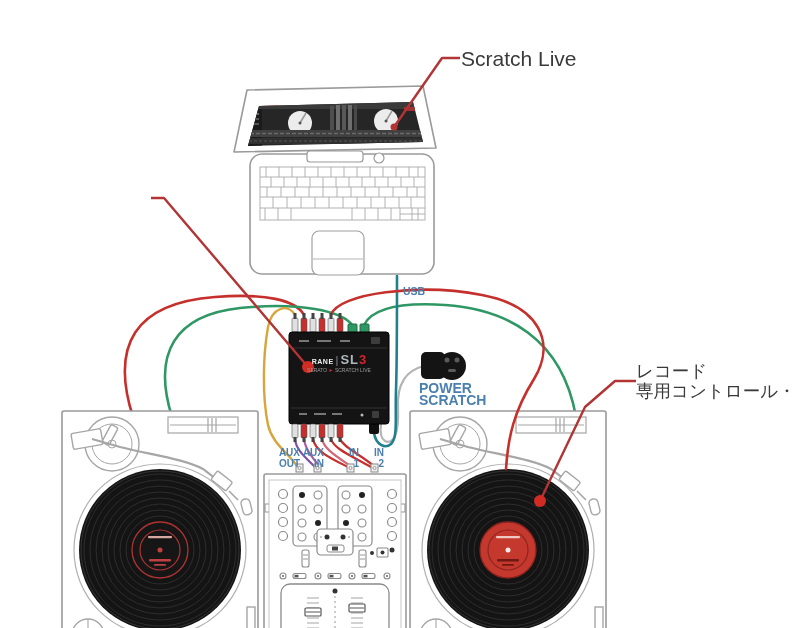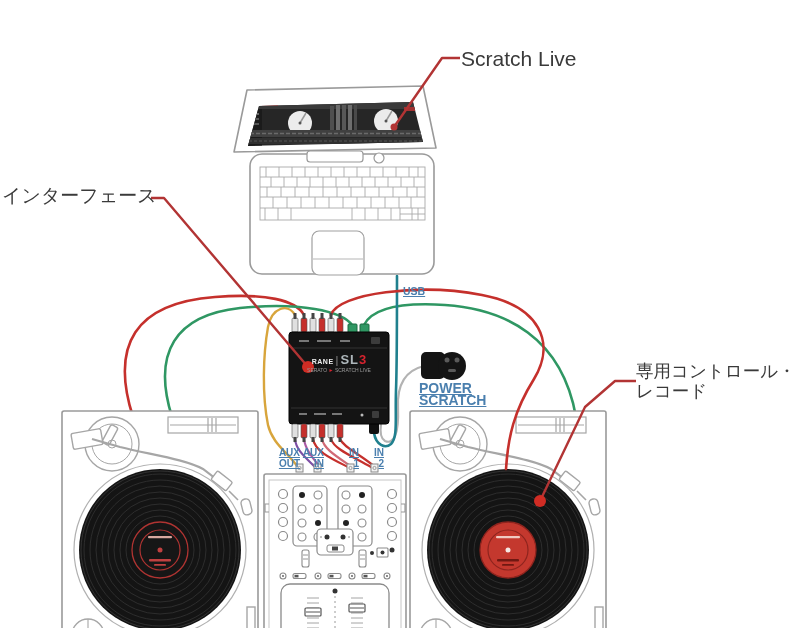--- a/index.html
+++ b/index.html
@@ -6,21 +6,21 @@
   #stage{position:relative;width:800px;height:628px;background:#fff;overflow:hidden;
          font-family:"Liberation Sans","DejaVu Sans",sans-serif;margin-top:45px;}
   #diagram{position:absolute;left:0;top:0;}
   .overlay{position:absolute;color:#3a3a3a;}
   .callout-label{font-size:19px;line-height:22px;color:#3a3a3a;white-space:nowrap;}
   #lbl-scratch-live{left:461px;top:2px;}
   #lbl-scratch-live .l1{font-size:21px;line-height:23px;}
   #lbl-scratch-live .l2{font-size:19.5px;line-height:22px;}
   #lbl-interface{left:2px;top:140px;}
   #lbl-control-record{left:636px;top:316px;font-size:17.5px;line-height:20px;}
-  .blue-lbl{color:#4a7fae;font-weight:bold;white-space:nowrap;text-decoration:underline;}
+  .blue-lbl{color:#4a7fae;font-weight:bold;white-space:nowrap;}
   #lbl-usb{left:403px;top:240px;font-size:10.5px;}
   #lbl-power{left:419px;top:337px;width:48px;text-align:center;font-size:14px;line-height:12px;}
   .jack-lbl{width:32px;text-align:right;font-size:10px;line-height:11px;top:402px;}
   #jack-lbl-0{left:268px;} #jack-lbl-1{left:292px;} #jack-lbl-2{left:327px;} #jack-lbl-3{left:352px;}
   #sl3-logo{left:291px;top:306px;width:96px;text-align:center;line-height:15px;white-space:nowrap;}
   #sl3-logo .brand{font-size:7px;font-weight:bold;color:#f0f0f0;letter-spacing:.5px;}
   #sl3-logo .bar{font-size:11px;color:#888;padding:0 2px;}
   #sl3-logo .model{font-size:13px;font-weight:bold;color:#aeb7bb;letter-spacing:1px;}
   #sl3-logo .num{font-size:13px;font-weight:bold;color:#d5232e;}
   #sl3-sub{left:291px;top:322px;width:96px;text-align:center;font-size:5px;line-height:6px;color:#9a9a9a;white-space:nowrap;}
@@ -361,25 +361,24 @@
     <circle cx="308" cy="322" r="6" fill="#d02c24" stroke="none"></circle>
     <path d="M636 336 L615 336 L585 362 L540 456"></path>
     <circle cx="540" cy="456" r="6" fill="#d02c24" stroke="none"></circle>
   </g>
 </svg>
 
 <div class="overlay callout-label" id="lbl-scratch-live">
   <div class="l1">Scratch Live</div>
 </div>
 
-<div class="overlay callout-label" id="lbl-interface">インターフェース</div>
 
 <div class="overlay callout-label" id="lbl-control-record">
+  <div>レコード</div>
   <div>専用コントロール・</div>
-  <div>レコード</div>
 </div>
 
 <div class="overlay blue-lbl" id="lbl-usb">USB</div>
 
 <div class="overlay blue-lbl" id="lbl-power">
   <div>POWER</div>
   <div>SCRATCH</div>
 </div>
 
 <div class="overlay blue-lbl jack-lbl" id="jack-lbl-0">

